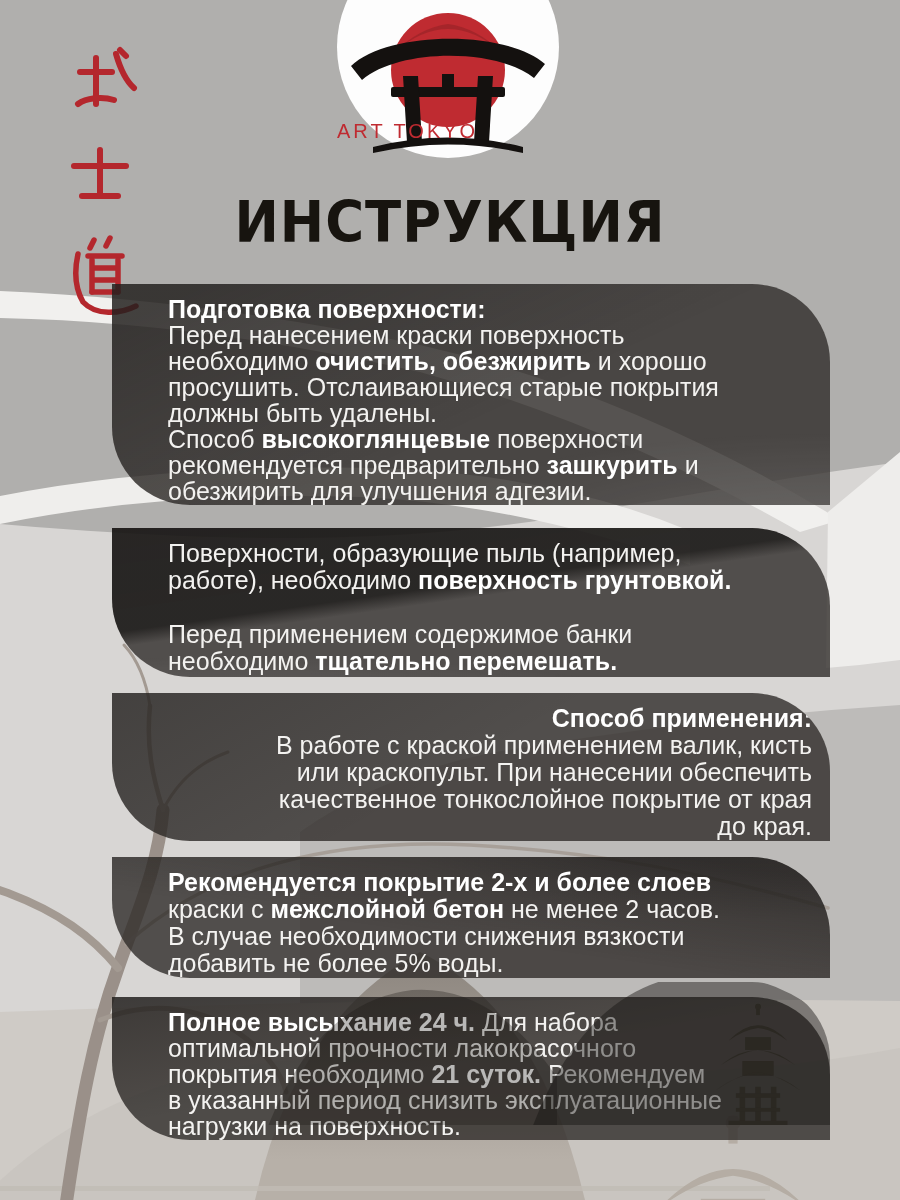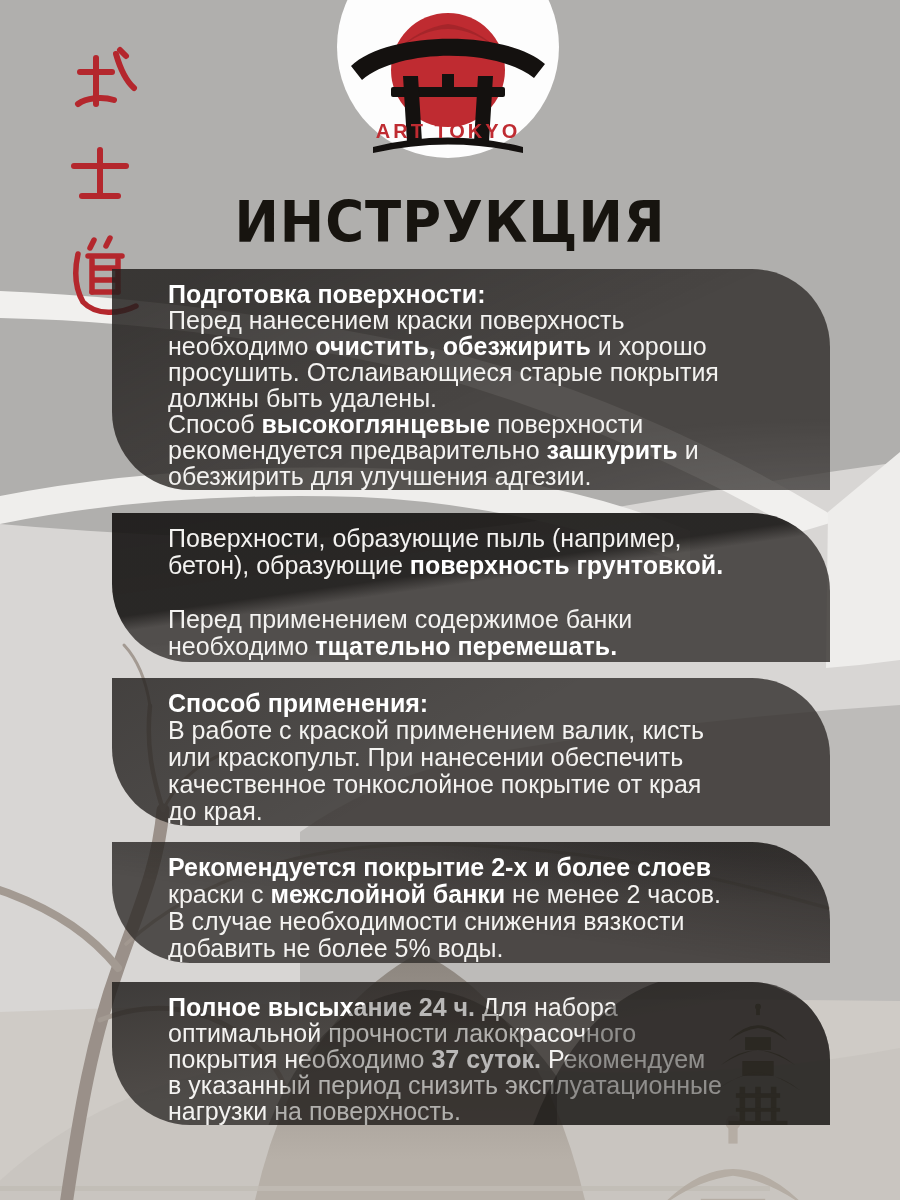--- a/index.html
+++ b/index.html
@@ -1,43 +1,43 @@
 <!DOCTYPE html>
 <html><head>
 <meta charset="utf-8">
 <style>
   html,body{margin:0;padding:0;}
   body{width:900px;height:1200px;position:relative;overflow:hidden;
        font-family:"Liberation Sans","DejaVu Sans",sans-serif;background:#d8d6d4;}
   .layer{position:absolute;left:0;top:0;}
   
   .logo-wrap{position:absolute;left:337px;top:-64px;width:222px;height:222px;z-index:2;}
-  .logo-brand{position:absolute;left:337px;top:120px;width:222px;text-align:center;
-      font-size:20px;font-weight:700;letter-spacing:3px;color:#bf2b31;z-index:3;}
+  .logo-brand{position:absolute;left:337px;top:120px;width:222px;
+      font-size:20px;font-weight:400;letter-spacing:3px;color:#bf2b31;z-index:3;}
   
   .kanji{position:absolute;left:60px;top:40px;z-index:2;}
   
   .title{position:absolute;left:0;top:192px;width:900px;text-align:center;z-index:2;
       font-size:53px;font-weight:900;color:#17140f;letter-spacing:1px;
       transform:scaleY(1.08);font-family:"DejaVu Sans","Liberation Sans",sans-serif;}
   
-  #blocks{position:absolute;left:0;top:0;width:900px;height:1132px;z-index:2;}
+  #blocks{position:absolute;left:0;top:15px;width:900px;height:1132px;z-index:2;}
   .block{position:absolute;left:112px;width:718px;box-sizing:border-box;
       background:rgba(47,44,41,0.80);border-radius:0 78px 0 78px;overflow:hidden;
       padding:12px 18px 0 56px;color:#f3f2f0;font-size:25px;line-height:27px;}
   .block .ov{position:absolute;inset:0;pointer-events:none;border-radius:inherit;}
   .block b{color:#ffffff;font-weight:700;}
   .block .ln{position:relative;white-space:nowrap;}
   .b1{top:269px;height:221px;line-height:26px;}
   .b1 .ov{background:linear-gradient(155deg,rgba(8,7,6,.24) 8%,rgba(8,7,6,0) 55%),
       radial-gradient(100% 80% at 100% 115%,rgba(255,255,255,.12),rgba(255,255,255,0) 60%);}
   .b2{top:513px;height:149px;}
   .b2 .ov{background:linear-gradient(172deg,rgba(6,5,4,.55) 0%,rgba(6,5,4,.52) 42%,rgba(6,5,4,0) 48%),
       radial-gradient(120% 90% at 20% 135%,rgba(255,255,255,.16),rgba(255,255,255,0) 55%);}
-  .b3{top:678px;height:148px;}
+  .b3{top:678px;height:148px;text-align:right;}
   .b3 .ov{background:linear-gradient(150deg,rgba(6,5,4,.18),rgba(6,5,4,0) 50%);}
   .b4{top:842px;height:121px;}
   .b4 .ov{background:linear-gradient(188deg,rgba(6,5,4,.28) 10%,rgba(6,5,4,0) 60%),
       radial-gradient(80% 120% at 88% -20%,rgba(6,5,4,.22),rgba(6,5,4,0) 60%);}
   .b5{top:982px;height:143px;line-height:26px;}
   .b5 .ov{background:linear-gradient(170deg,rgba(6,5,4,.26),rgba(6,5,4,0) 48%);}
   
   .b5art{position:absolute;left:112px;top:982px;width:718px;height:143px;z-index:3;
       border-radius:0 78px 0 78px;overflow:hidden;pointer-events:none;}
 </style>
@@ -159,45 +159,45 @@
       <div class="ln"><span>необходимо </span><b>очистить, обезжирить</b><span> и хорошо</span></div>
       <div class="ln"><span>просушить. Отслаивающиеся старые покрытия</span></div>
       <div class="ln"><span>должны быть удалены.</span></div>
       <div class="ln"><span>Способ </span><b>высокоглянцевые</b><span> поверхности</span></div>
       <div class="ln"><span>рекомендуется предварительно </span><b>зашкурить</b><span> и</span></div>
       <div class="ln"><span>обезжирить для улучшения адгезии.</span></div>
     </div>
     <div class="block b2">
       <div class="ov"></div>
       <div class="ln"><span>Поверхности, образующие пыль (например,</span></div>
-      <div class="ln"><span>бетон), образующие </span><b>поверхность грунтовкой.</b></div>
+      <div class="ln"><span>работе), необходимо </span><b>поверхность грунтовкой.</b></div>
       <div class="ln">&nbsp;</div>
       <div class="ln"><span>Перед применением содержимое банки</span></div>
       <div class="ln"><span>необходимо </span><b>тщательно перемешать.</b></div>
     </div>
     <div class="block b3">
       <div class="ov"></div>
       <div class="ln"><b>Способ применения:</b></div>
       <div class="ln"><span>В работе с краской применением валик, кисть</span></div>
       <div class="ln"><span>или краскопульт. При нанесении обеспечить</span></div>
       <div class="ln"><span>качественное тонкослойное покрытие от края</span></div>
       <div class="ln"><span>до края.</span></div>
     </div>
     <div class="block b4">
       <div class="ov"></div>
       <div class="ln"><b>Рекомендуется покрытие 2-х и более слоев</b></div>
-      <div class="ln"><span>краски с </span><b>межслойной банки</b><span> не менее 2 часов.</span></div>
+      <div class="ln"><span>краски с </span><b>межслойной бетон</b><span> не менее 2 часов.</span></div>
       <div class="ln"><span>В случае необходимости снижения вязкости</span></div>
       <div class="ln"><span>добавить не более 5% воды.</span></div>
     </div>
     <div class="block b5">
       <div class="ov"></div>
       <div class="ln"><b>Полное высыхание 24 ч.</b><span> Для набора</span></div>
       <div class="ln"><span>оптимальной прочности лакокрасочного</span></div>
-      <div class="ln"><span>покрытия необходимо </span><b>37 суток.</b><span> Рекомендуем</span></div>
+      <div class="ln"><span>покрытия необходимо </span><b>21 суток.</b><span> Рекомендуем</span></div>
       <div class="ln"><span>в указанный период снизить эксплуатационные</span></div>
       <div class="ln"><span>нагрузки на поверхность.</span></div>
     </div>
   </div>
 
 <div class="b5art">
   <svg width="718" height="143" viewBox="0 0 718 143">
     <path d="M150,160 Q200,20 300,8 Q380,2 445,95 L445,160 Z" fill="rgba(22,20,17,0.30)"></path>
     <path d="M415,160 Q465,15 565,-5 Q655,-20 725,45 L725,160 Z" fill="rgba(22,20,17,0.45)"></path>
     <g fill="#2b2822">

